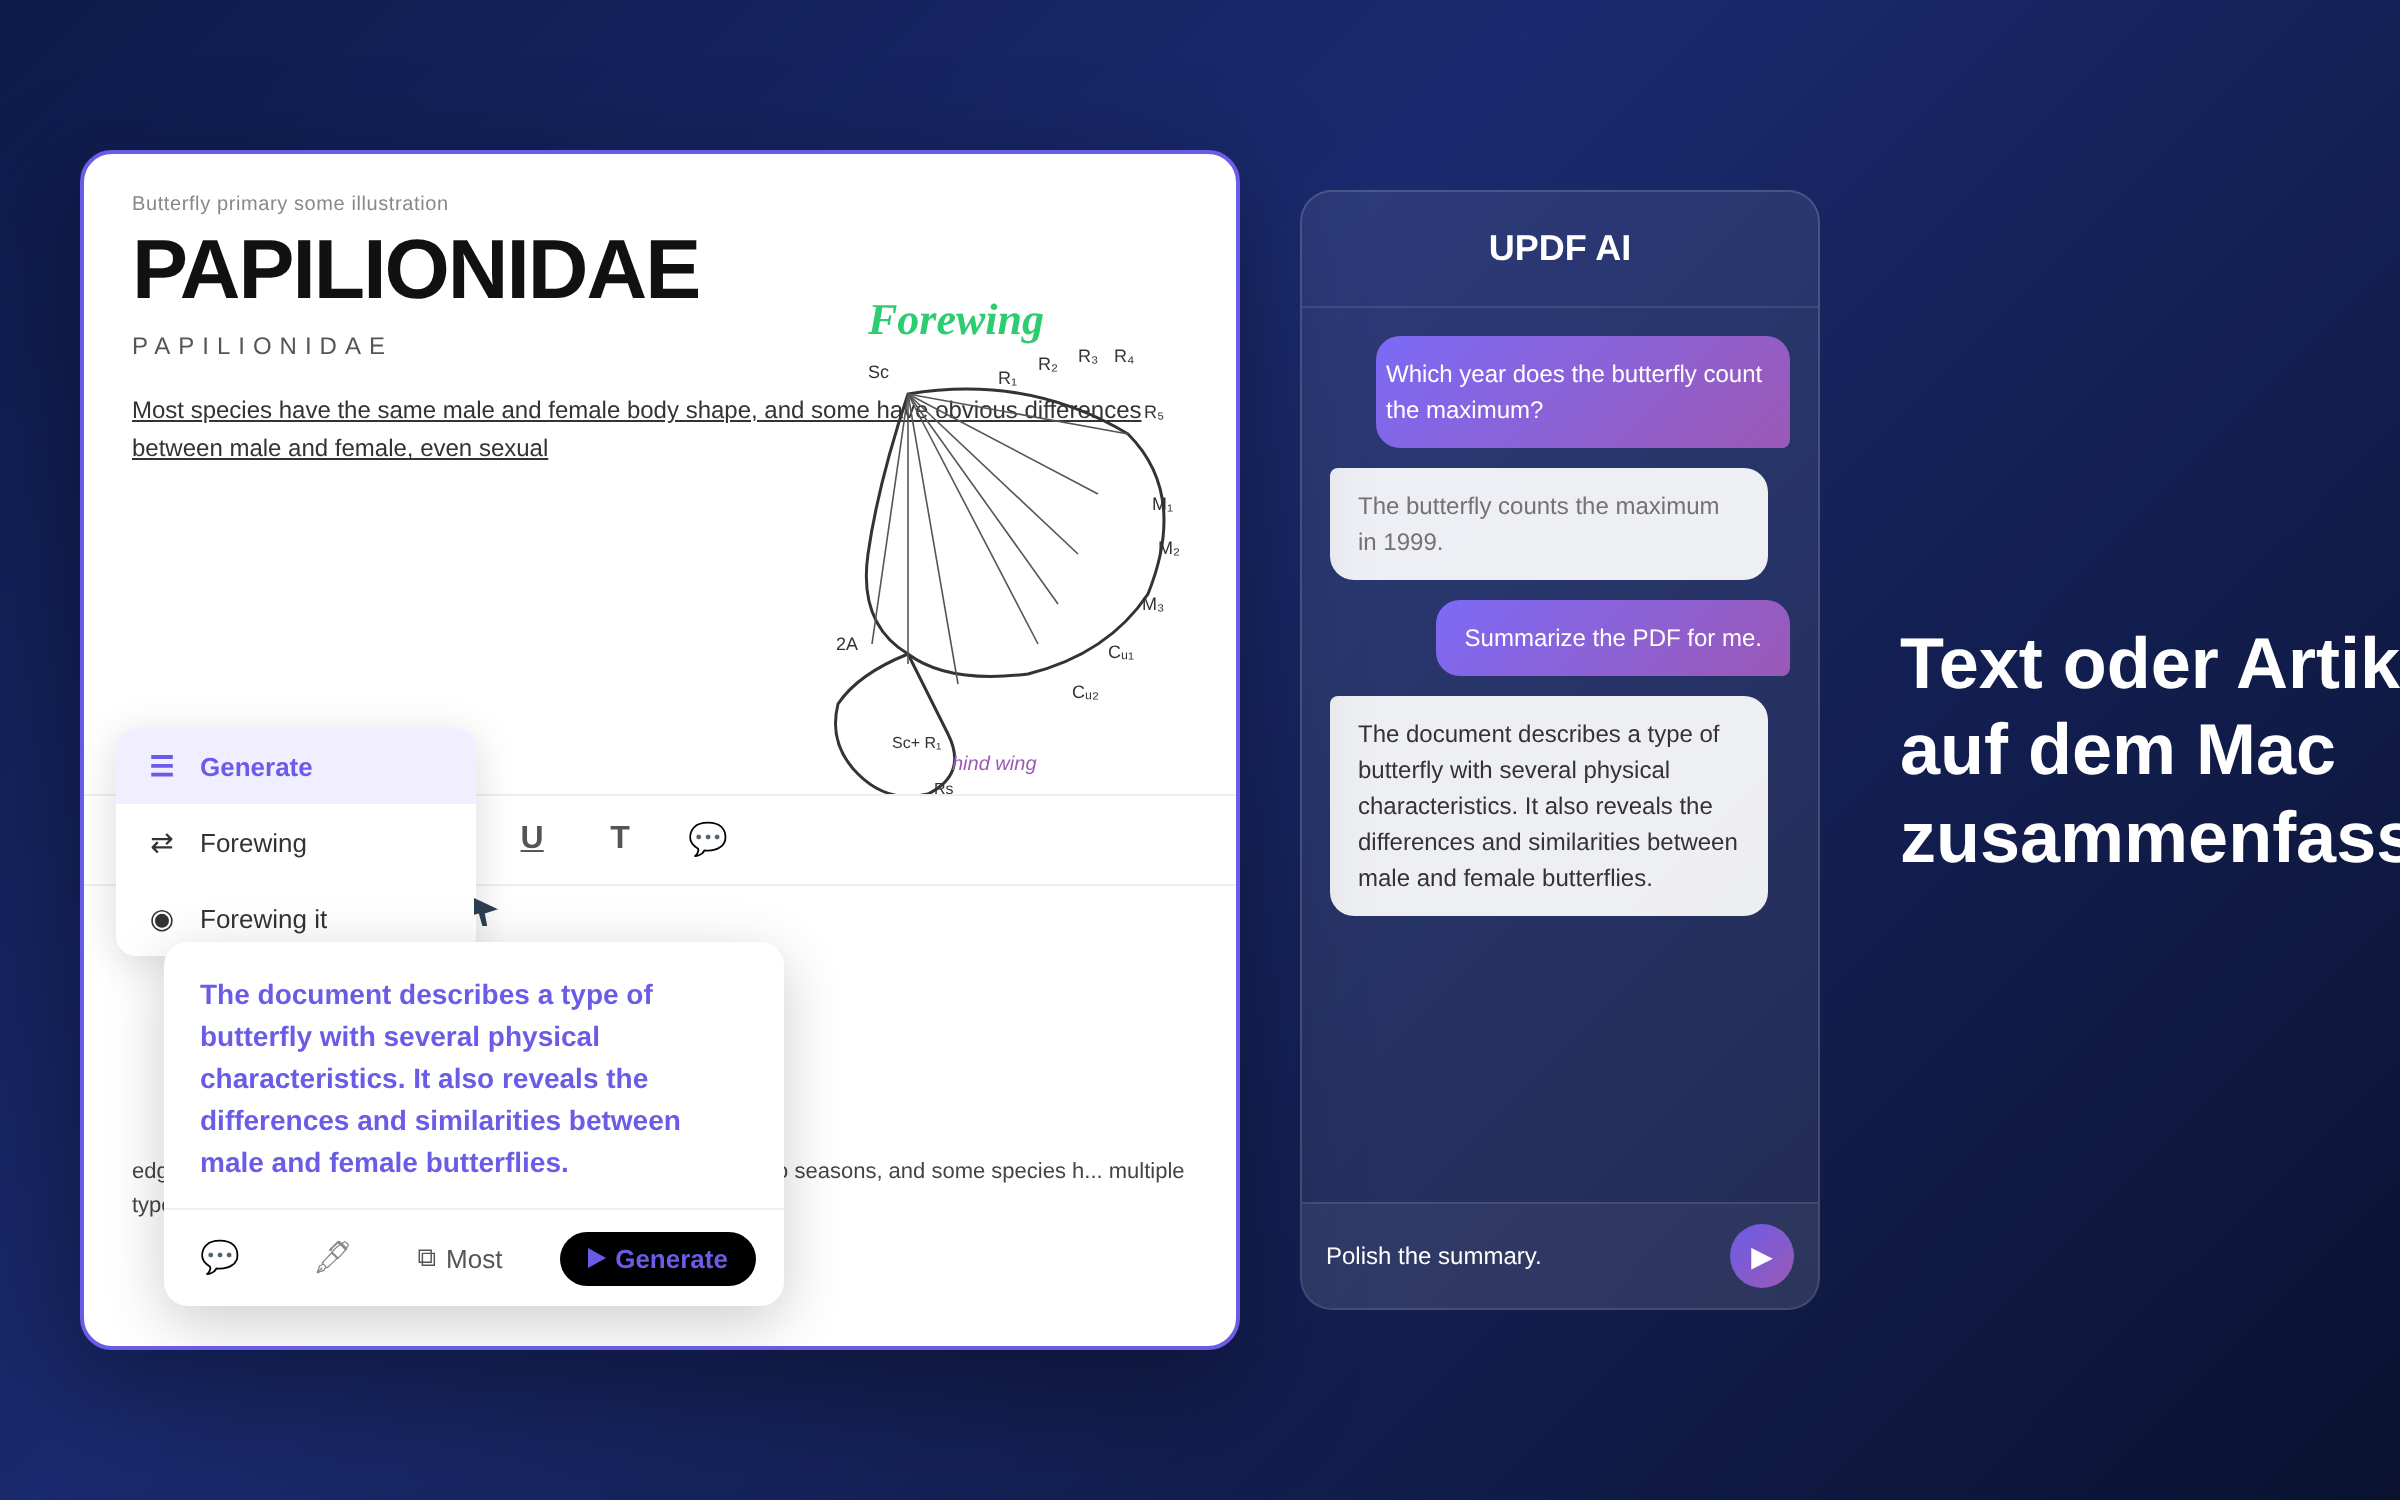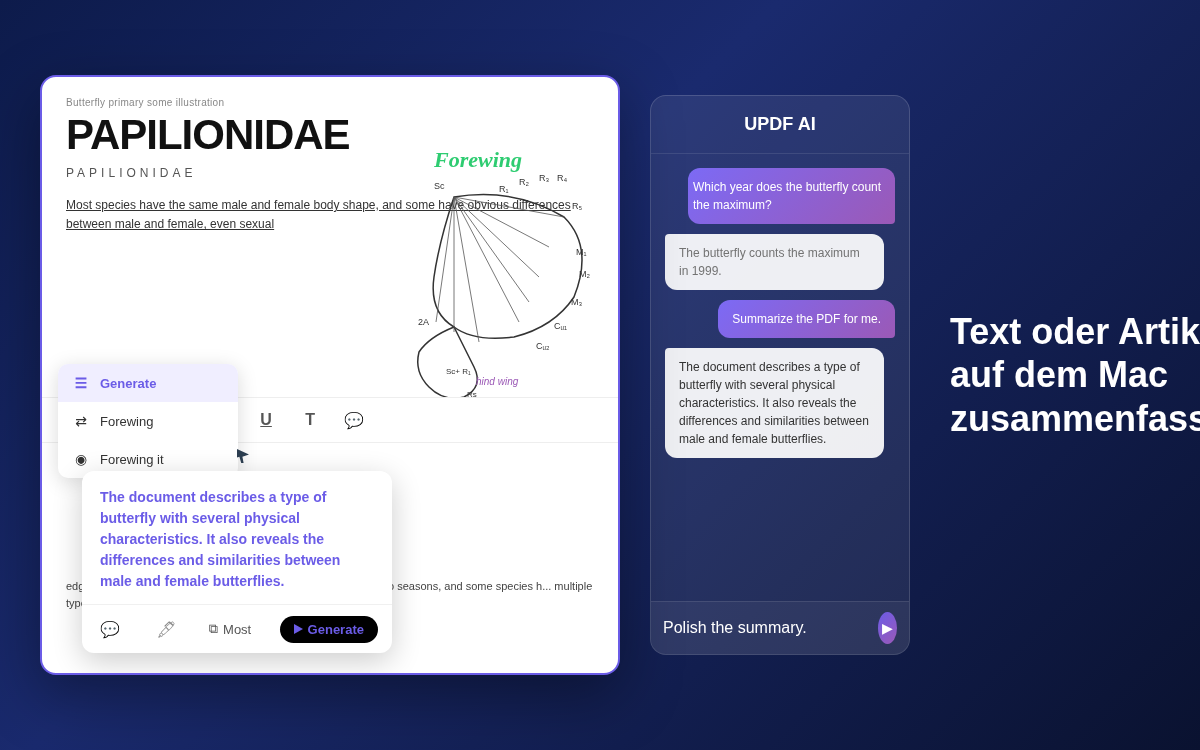--- a/index.html
+++ b/index.html
@@ -368,21 +368,21 @@
       gap: 8px;
       background: rgba(255,255,255,0.05);
     }
 
     .ai-input {
       flex: 1;
       background: transparent;
       border: none;
       outline: none;
       color: #fff;
-      font-size: 16px;
+      font-size: 12px;
     }
 
     .ai-input::placeholder { color: rgba(255,255,255,0.5); }
 
     .send-btn {
       width: 32px;
       height: 32px;
       background: linear-gradient(135deg, #6b5ce7, #9b59b6);
       border: none;
       border-radius: 50%;

